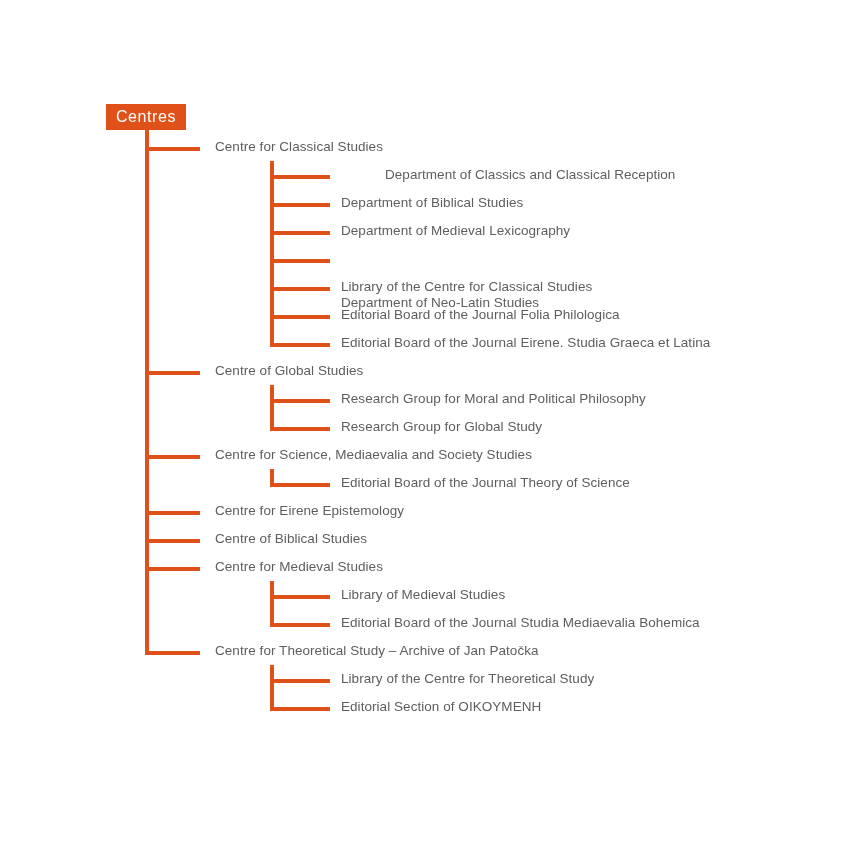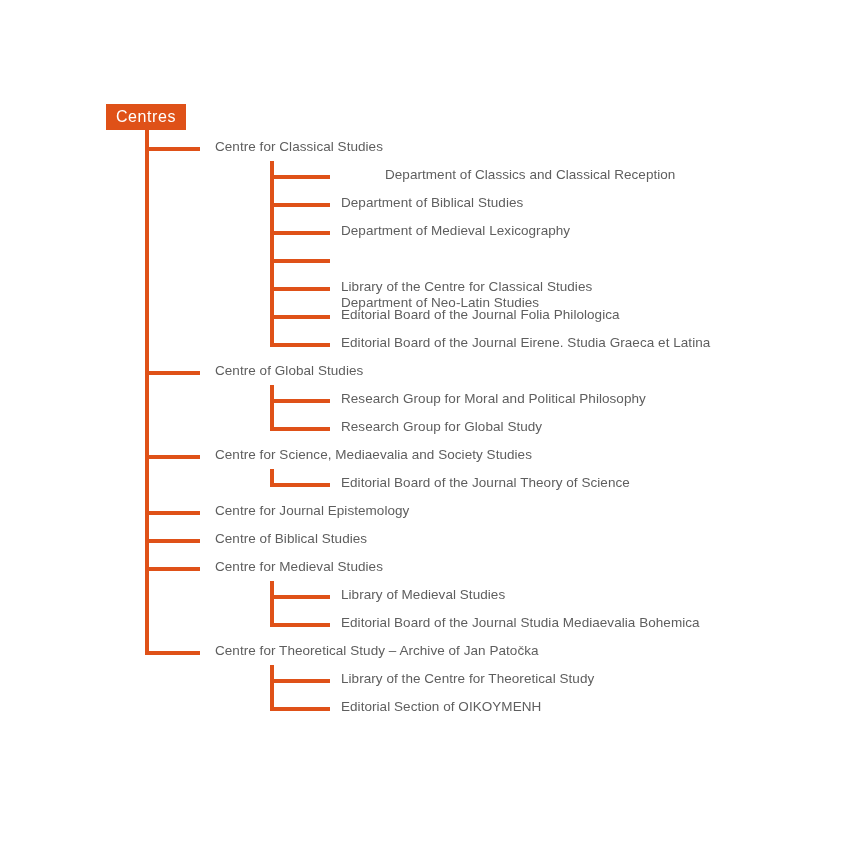--- a/index.html
+++ b/index.html
@@ -67,21 +67,21 @@
 
   <div id="tree-body">
       <div class="vline" style="left: 145px; top: 130px; height: 525px;"></div>
       <div class="hline" style="left: 145px; top: 147px; width: 55px;"></div>
       <div class="node-label level1" style="top: 139px;">Centre for Classical Studies</div>
       <div class="hline" style="left: 145px; top: 371px; width: 55px;"></div>
       <div class="node-label level1" style="top: 363px;">Centre of Global Studies</div>
       <div class="hline" style="left: 145px; top: 455px; width: 55px;"></div>
       <div class="node-label level1" style="top: 447px;">Centre for Science, Mediaevalia and Society Studies</div>
       <div class="hline" style="left: 145px; top: 511px; width: 55px;"></div>
-      <div class="node-label level1" style="top: 503px;">Centre for Journal Epistemology</div>
+      <div class="node-label level1" style="top: 503px;">Centre for Eirene Epistemology</div>
       <div class="hline" style="left: 145px; top: 539px; width: 55px;"></div>
       <div class="node-label level1" style="top: 531px;">Centre of Biblical Studies</div>
       <div class="hline" style="left: 145px; top: 567px; width: 55px;"></div>
       <div class="node-label level1" style="top: 559px;">Centre for Medieval Studies</div>
       <div class="hline" style="left: 145px; top: 651px; width: 55px;"></div>
       <div class="node-label level1" style="top: 643px; text-align: center;">Centre for Theoretical Study – Archive of Jan Patočka</div>
       <div class="vline" style="left: 270px; top: 161px; height: 186px;"></div>
       <div class="hline" style="left: 270px; top: 175px; width: 60px;"></div>
       <div class="node-label level2" style="top: 167px; margin-left: 44px;">Department of Classics and Classical Reception</div>
       <div class="hline" style="left: 270px; top: 203px; width: 60px;"></div>

